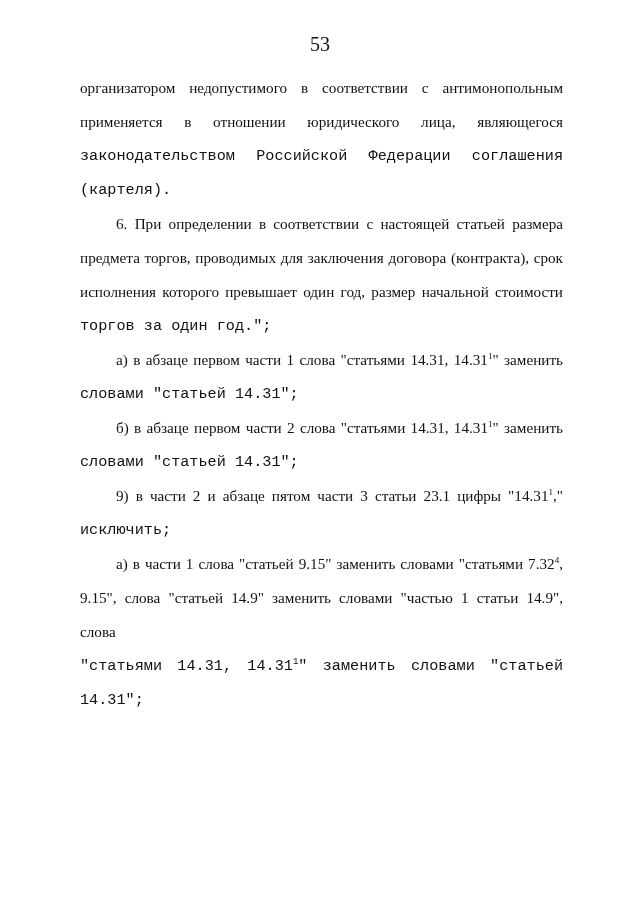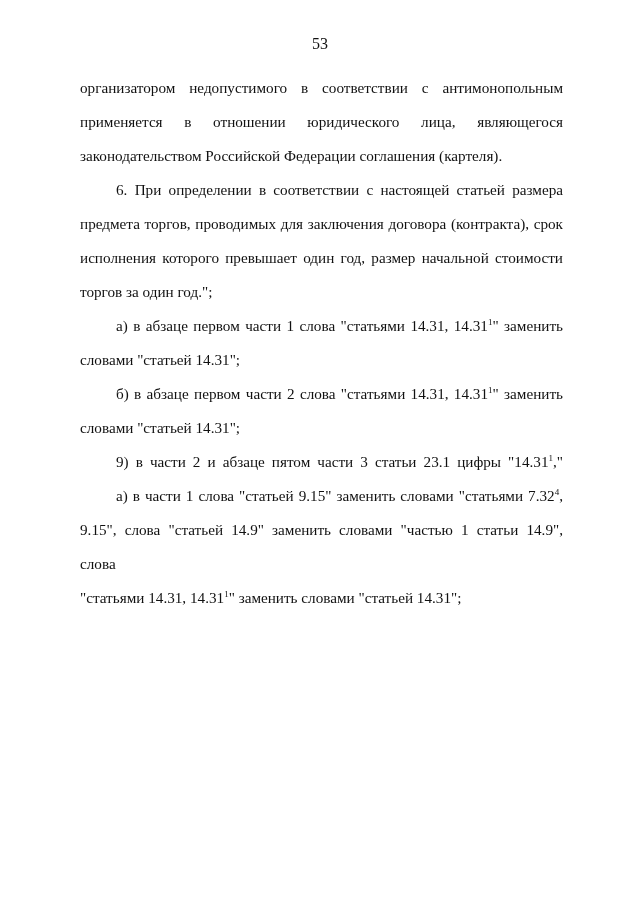--- a/index.html
+++ b/index.html
@@ -14,21 +14,21 @@
       overflow: hidden;
       font-family: "Liberation Serif", "DejaVu Serif", serif;
       color: #111111;
     }
     .page-number {
       position: absolute;
       top: 34px;
       left: 0;
       width: 640px;
       text-align: center;
-      font-size: 16px;
+      font-size: 20px;
       line-height: 20px;
     }
     .body-text {
       position: absolute;
       top: 71px;
       left: 80px;
       width: 483px;
       font-size: 15.2px;
       line-height: 34px;
     }
@@ -38,20 +38,21 @@
       vertical-align: 6px;
     }
     .line {
       display: block;
       text-align: justify;
       text-align-last: justify;
       white-space: normal;
     }
     .line.last {
       text-align-last: left;
+      font-family: Liberation Mono, monospace;
     }
     .line.indent {
       padding-left: 36px;
     }
   </style>
 </head>
 <body>
 
 <div class="page-number">53</div>
 
@@ -76,20 +77,21 @@
     <span class="line last">словами "статьей 14.31";</span>
   </div>
 
   <div>
     <span class="line indent"><span>б)  в абзаце первом части 2 слова "статьями 14.31, 14.31</span><sup>1</sup><span>" заменить</span></span>
     <span class="line last">словами "статьей 14.31";</span>
   </div>
 
   <div>
     <span class="line indent"><span>9) в  части 2  и  абзаце  пятом  части 3  статьи 23.1  цифры  "14.31</span><sup>1</sup><span>,"</span></span>
+    <span class="line last">исключить;</span>
   </div>
 
 
   <div>
     <span class="line indent"><span>а) в части 1 слова "статьей 9.15" заменить словами "статьями 7.32</span><sup>4</sup><span>,</span></span>
     <span class="line">9.15", слова "статьей 14.9" заменить словами "частью 1 статьи 14.9", слова</span>
     <span class="line last"><span>"статьями 14.31, 14.31</span><sup>1</sup><span>" заменить словами "статьей 14.31";</span></span>
   </div>
 
 

